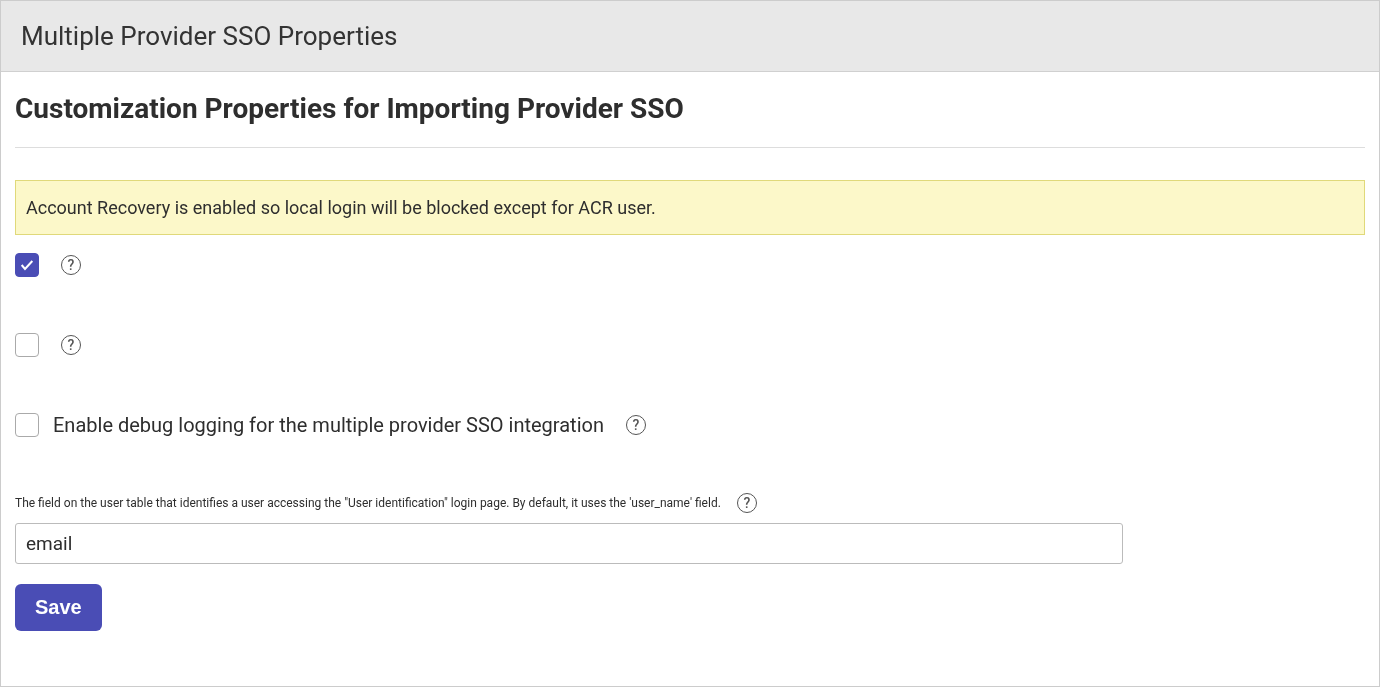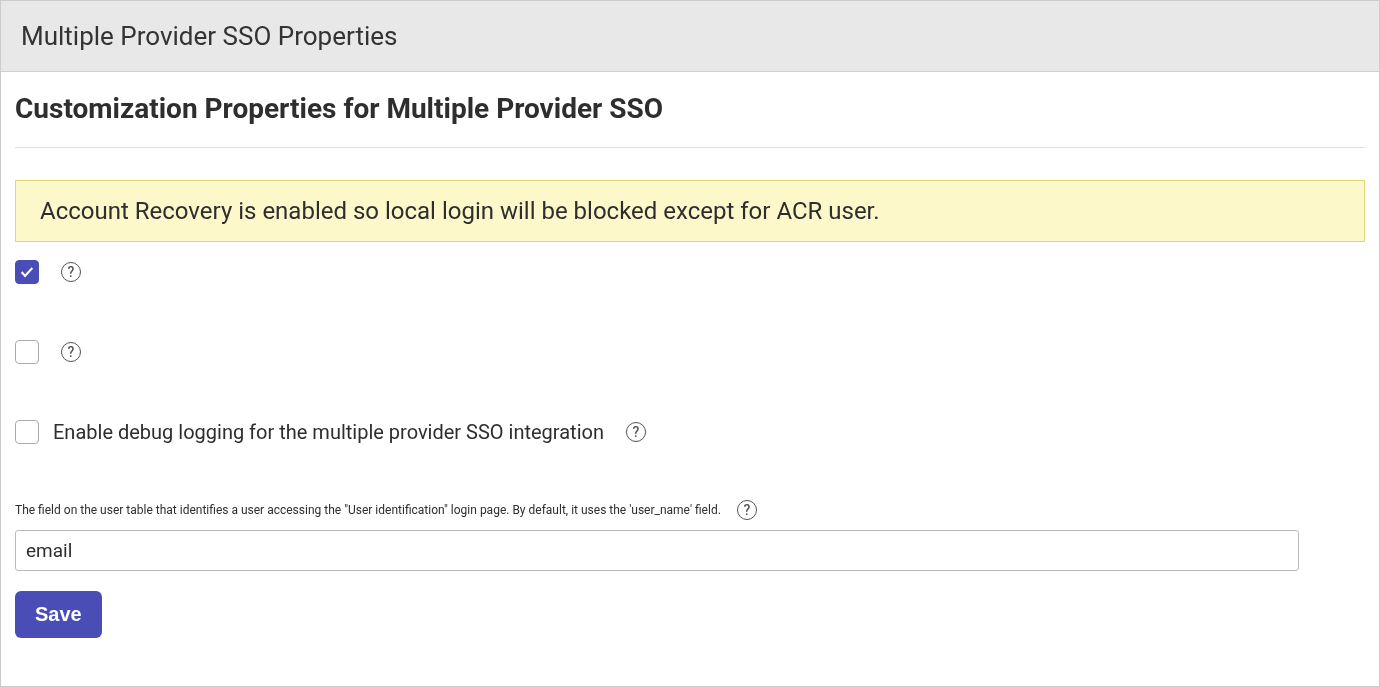--- a/index.html
+++ b/index.html
@@ -35,22 +35,22 @@
       margin-bottom: 22px;
     }
     .divider {
       border: none;
       border-top: 1px solid #ddd;
       margin-bottom: 32px;
     }
     .alert-banner {
       background: #fcf8c9;
       border: 1px solid #e0d97a;
-      padding: 16px 24px;
-      font-size: 24px;
+      padding: 16px 10px;
+      font-size: 18px;
       color: #2e2e2e;
       margin-bottom: 18px;
     }
     .field-row {
       display: flex;
       align-items: center;
       gap: 14px;
       margin-bottom: 56px;
     }
     .checkbox {
@@ -106,21 +106,21 @@
       display: flex;
       align-items: center;
       gap: 8px;
       margin-bottom: 10px;
     }
     .text-field-label {
       font-size: 12px;
       color: #2e2e2e;
     }
     .text-input {
-      width: 1284px;
+      width: 1108px;
       padding: 8px 10px;
       font-size: 19px;
       border: 1px solid #bbb;
       border-radius: 3px;
       background: #fff;
       color: #2e2e2e;
       font-family: inherit;
     }
     .save-button {
       margin-top: 20px;
@@ -135,21 +135,21 @@
     }
   </style>
 </head>
 <body>
 
 <div class="header-bar">
   <div class="header-title">Multiple Provider SSO Properties</div>
 </div>
 
 <div class="content">
-  <h1 class="page-title">Customization Properties for Multiple Provider SSO</h1>
+  <h1 class="page-title">Customization Properties for Importing Provider SSO</h1>
   <hr class="divider">
 
   <div class="alert-banner">
     <span>Account Recovery is enabled so local login will be blocked except for ACR user.</span>
   </div>
 
   <div class="field-row">
     <span class="checkbox checked">
       <svg viewBox="0 0 24 24">
           <polyline points="4 12 9 18 20 6"></polyline>

